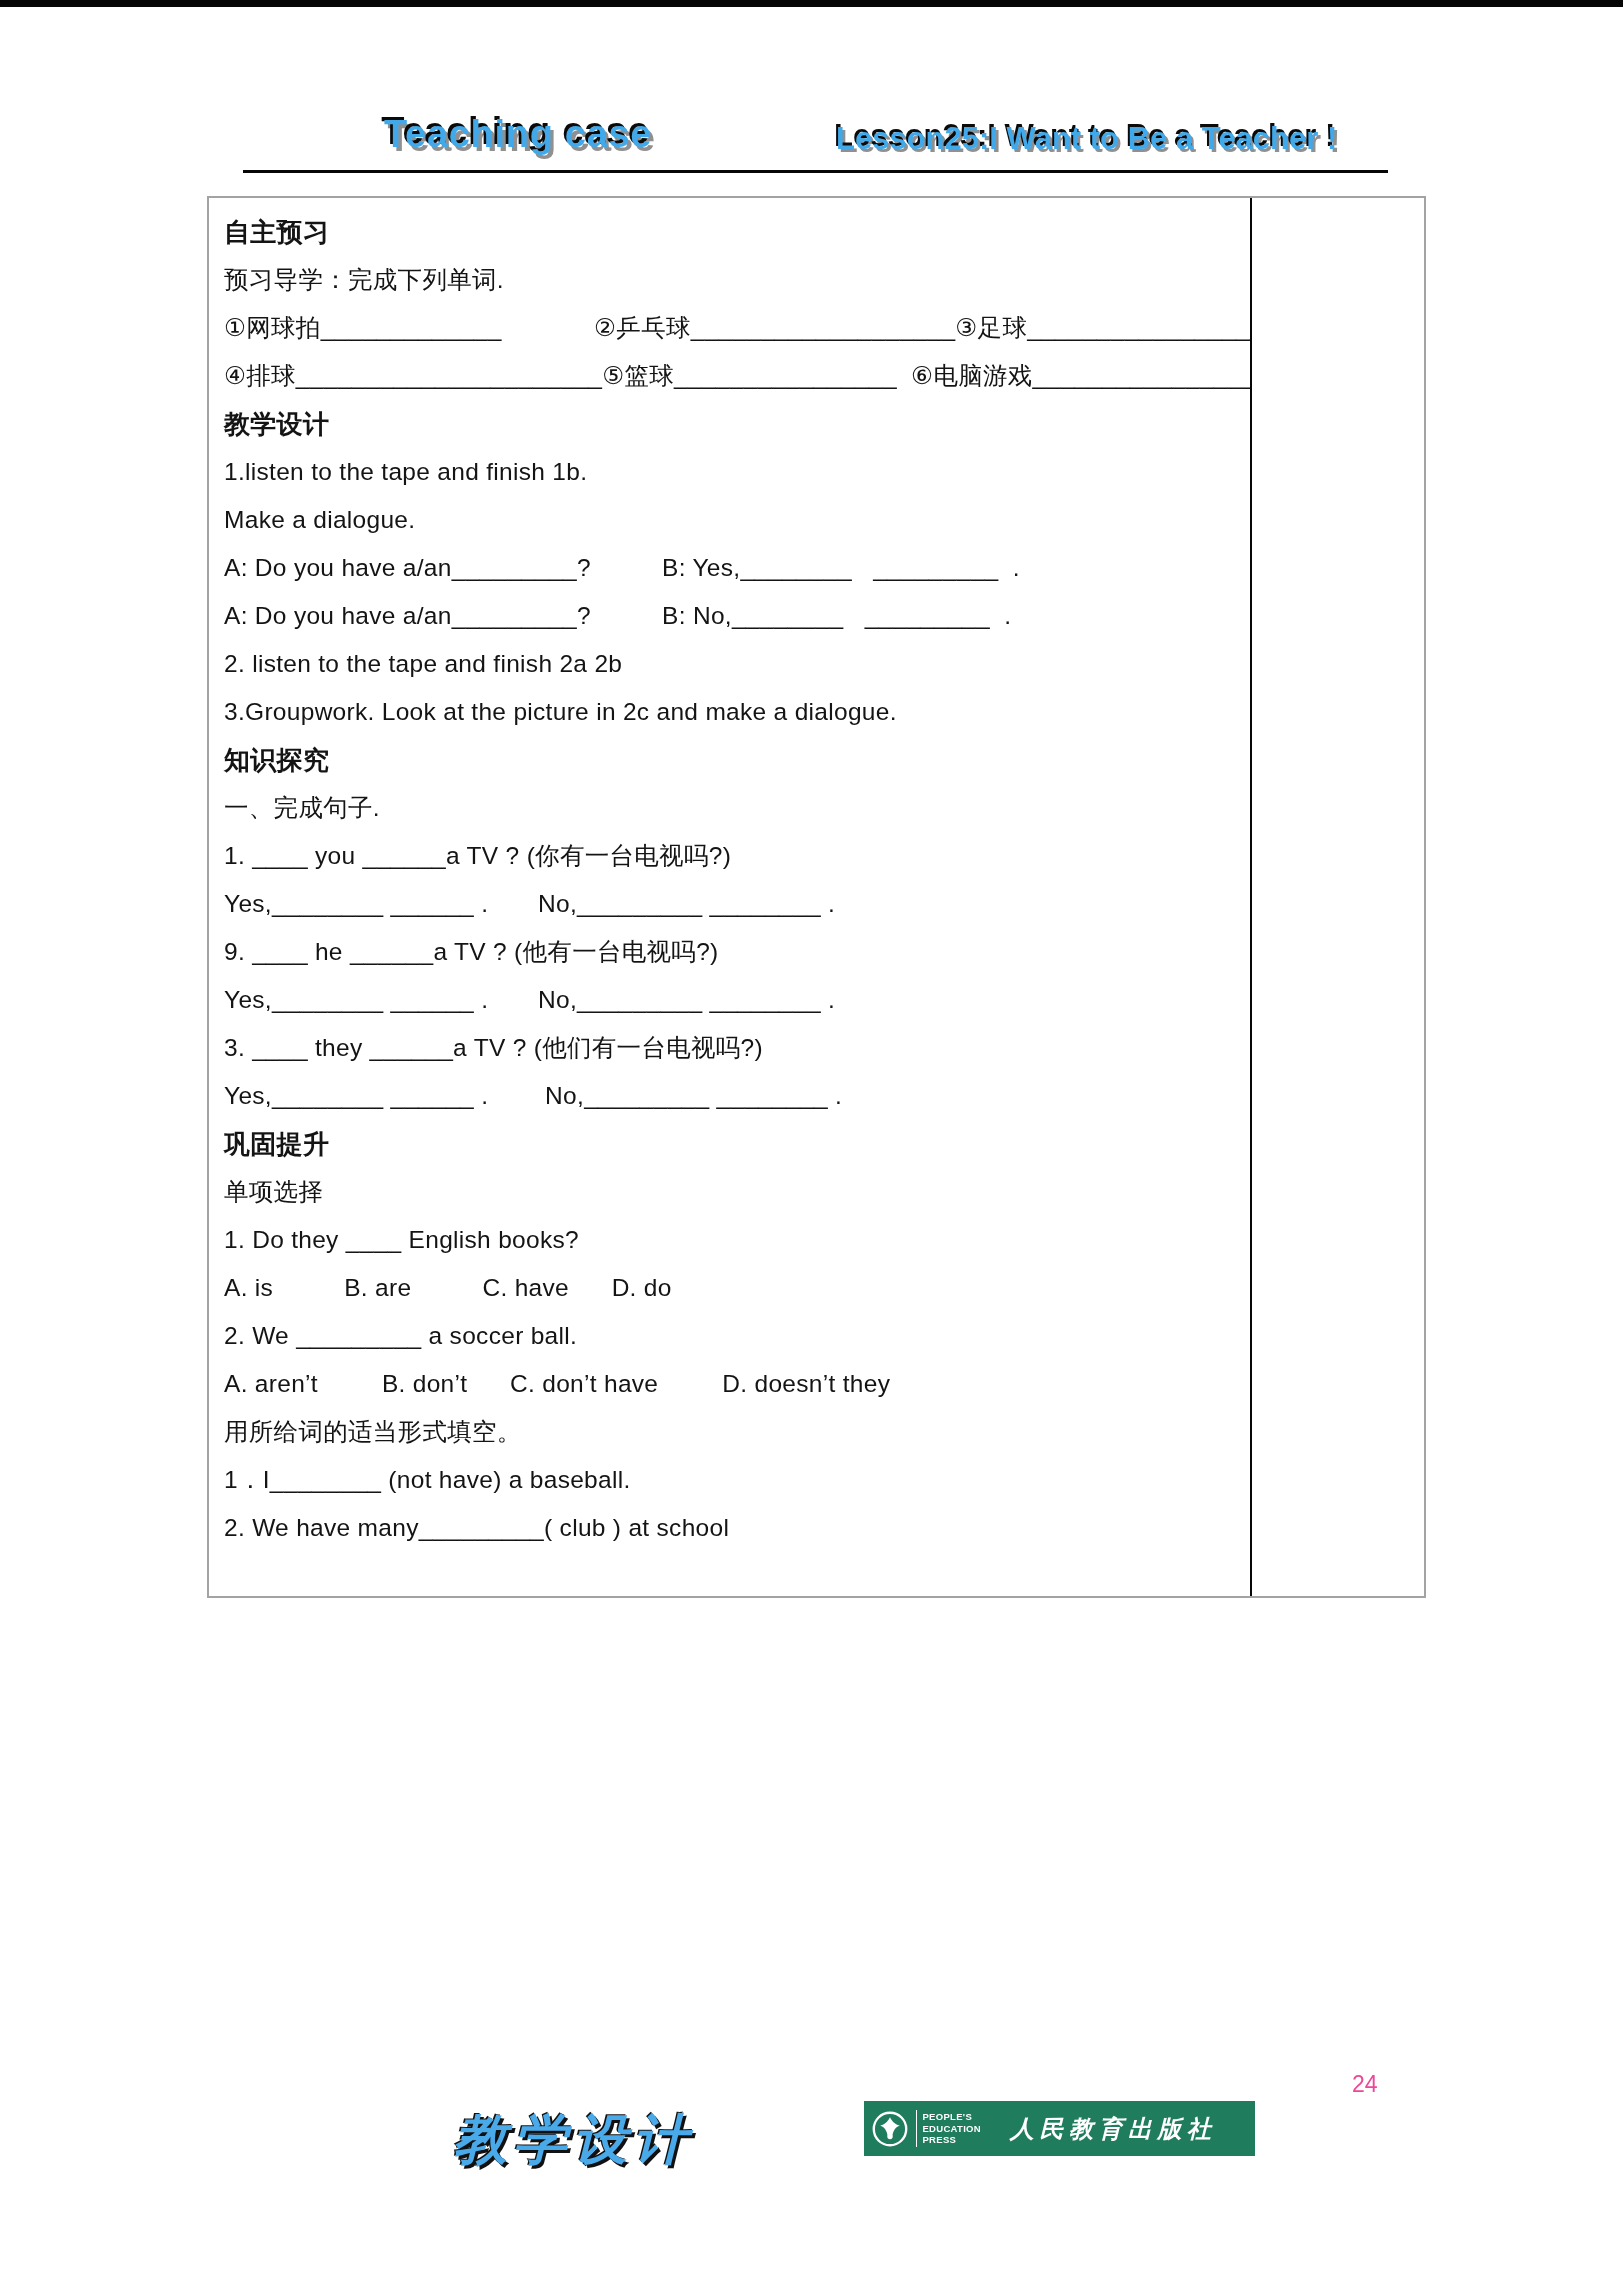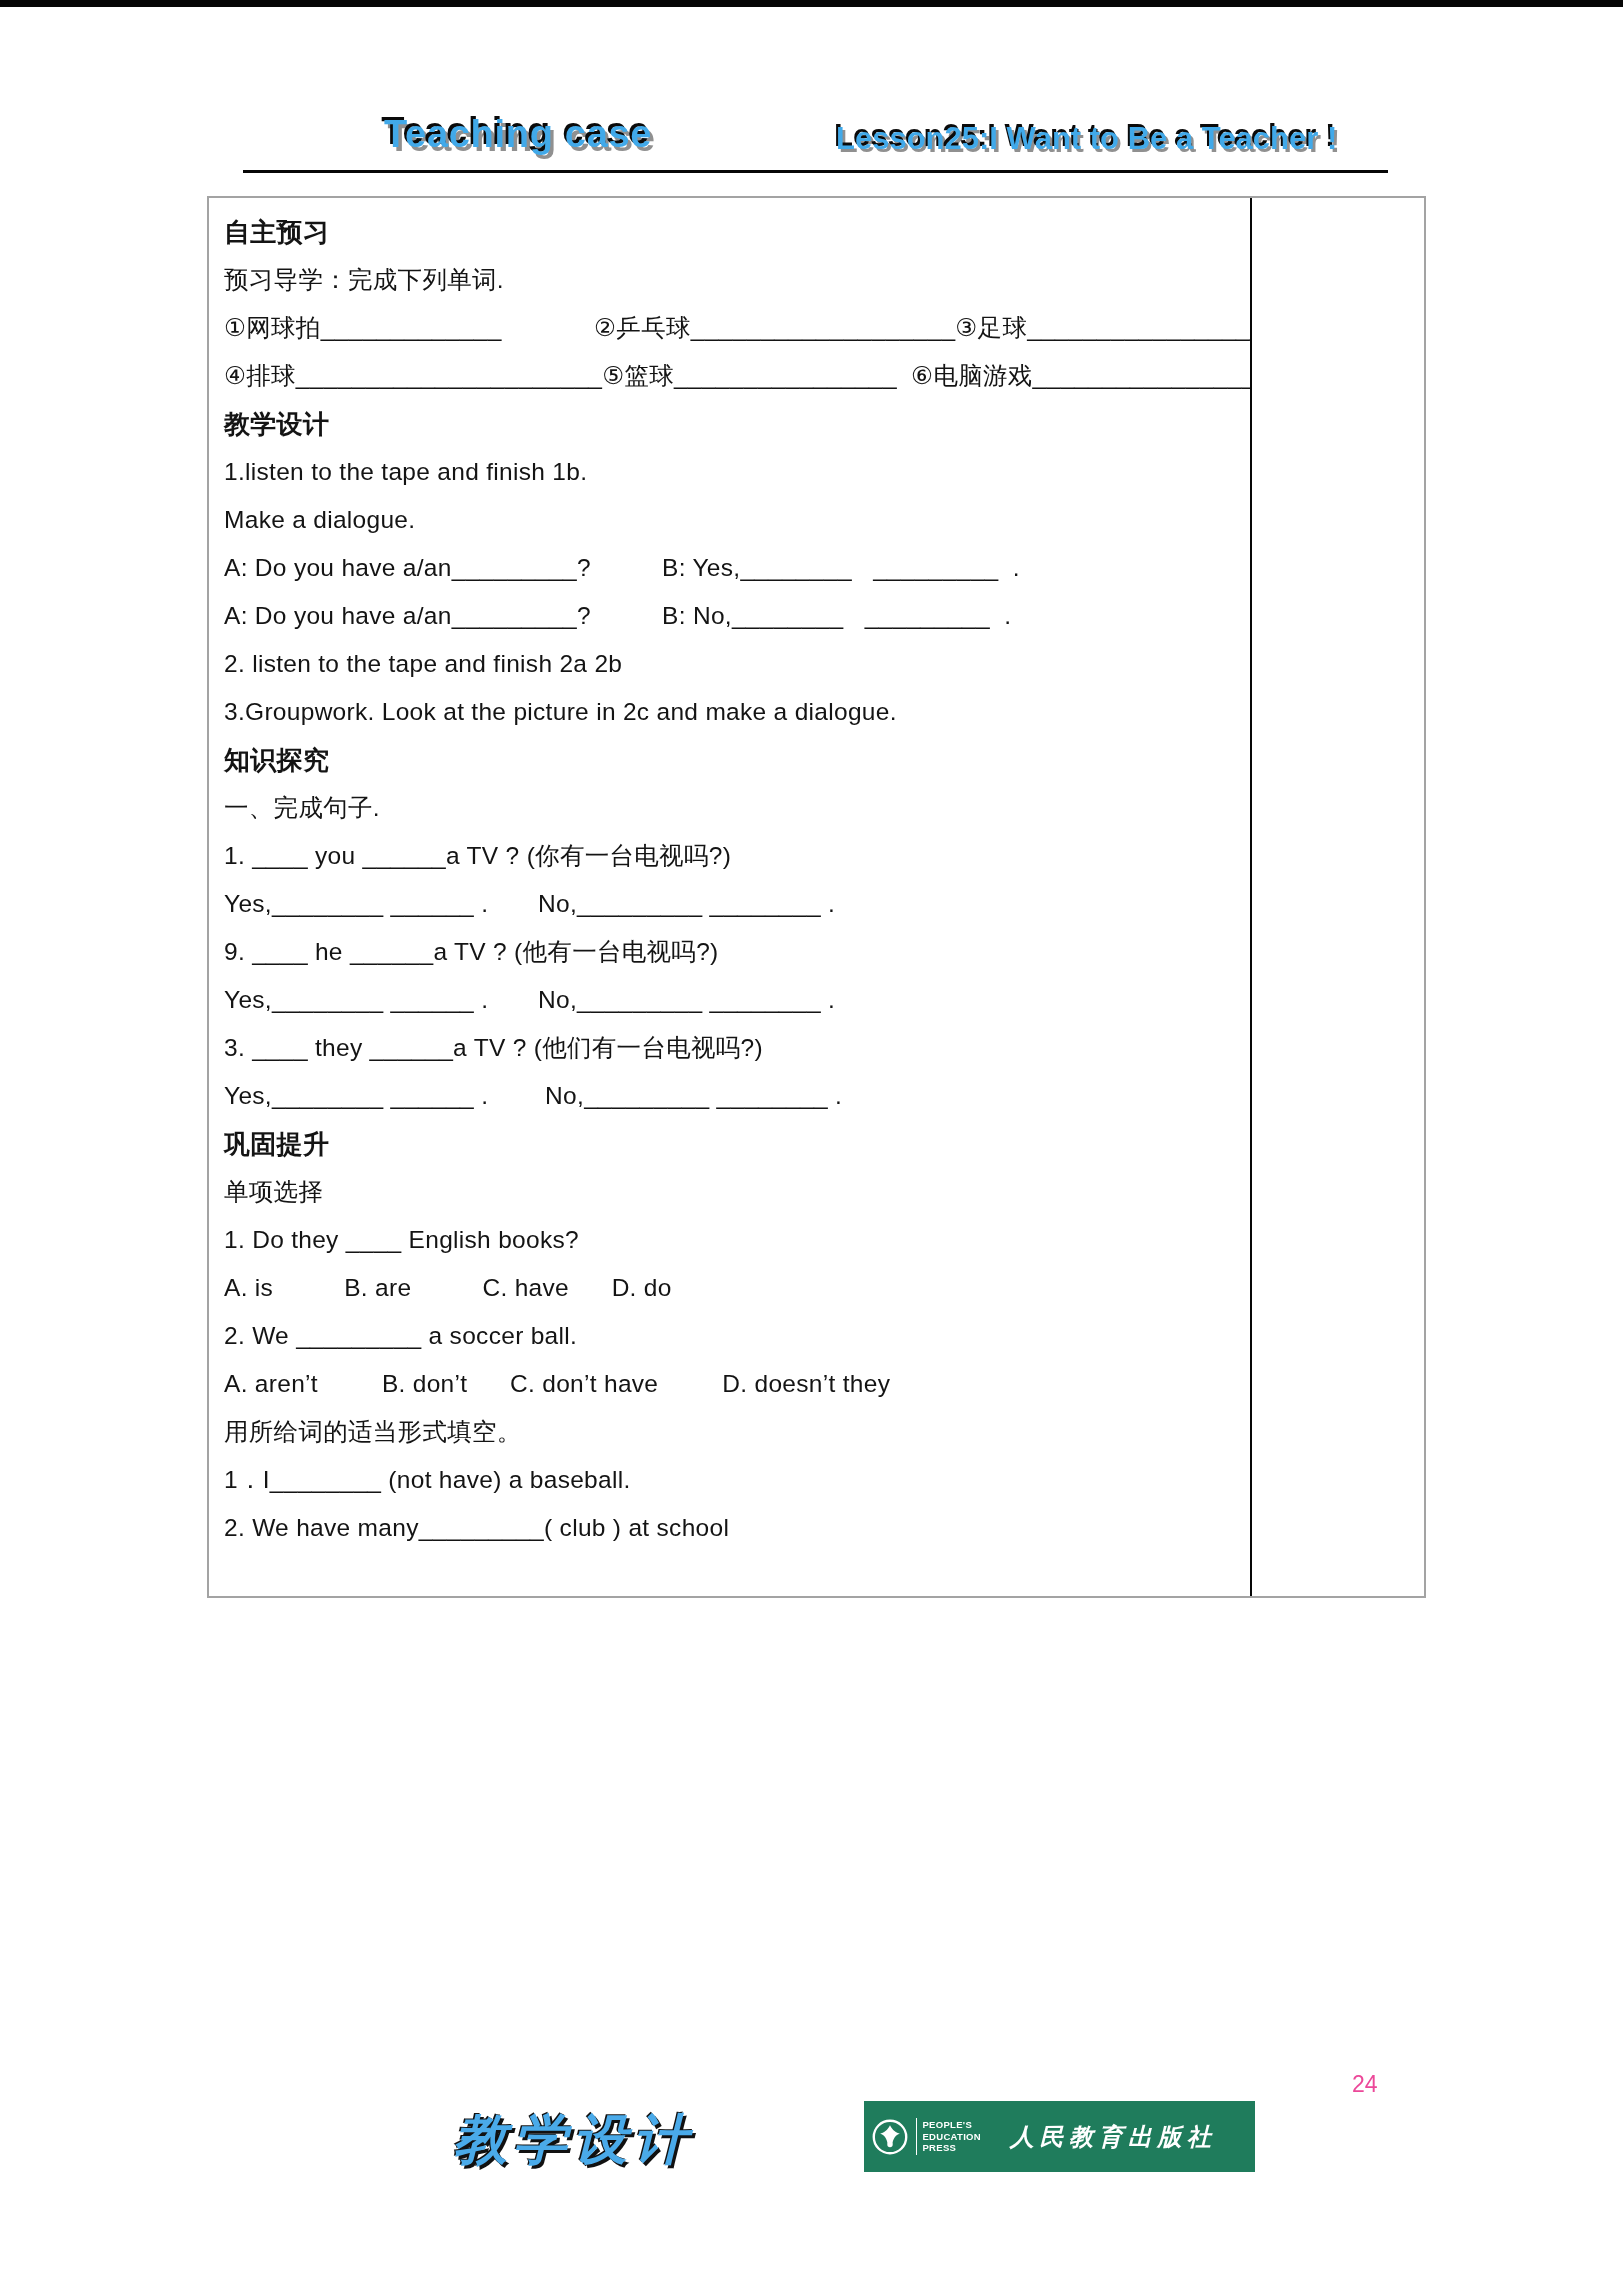--- a/index.html
+++ b/index.html
@@ -67,21 +67,21 @@
     font-style:italic;font-weight:bold;
     font-size:54px;
     color:#4aaae9;
     letter-spacing:6.1px;
     text-shadow:2.7px 2.7px 0 #111111, -1.4px -1.4px 0 #111111;
     white-space:pre;
     margin-left:36px;
   }
   .pep-logo{
     position:absolute;left:864px;top:2101px;
-    width:391px;height:71px;
+    width:391px;height:55px;
     background:#1f7c5c;
     display:flex;align-items:center;
     box-sizing:border-box;
     padding:0 9.5px 0 6.8px;
   }
   .pep-mark{width:38px;height:38px;flex:0 0 auto;}
   .pep-en-divider{
     width:1.4px;height:37px;background:#ffffff;margin:0 5.5px 0 6.8px;flex:0 0 auto;
   }
   .pep-en{

